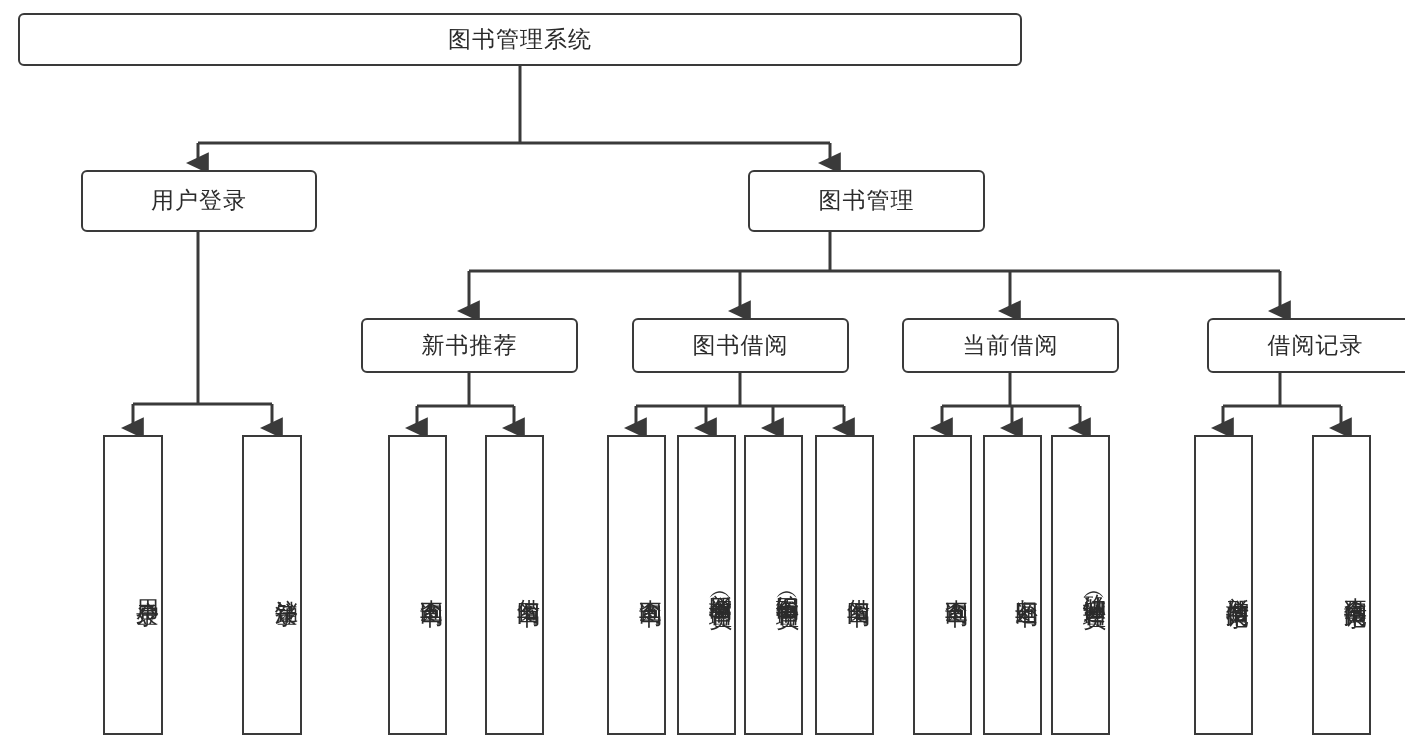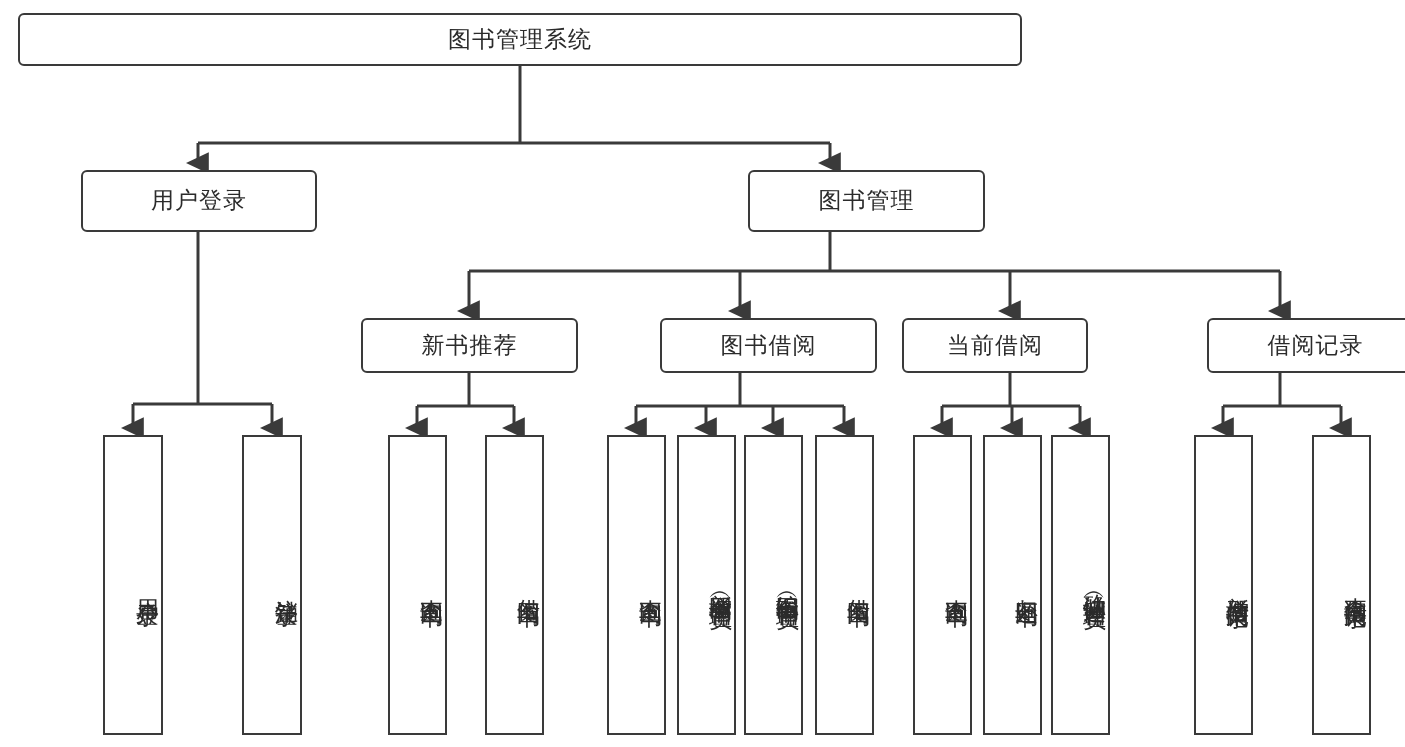--- a/index.html
+++ b/index.html
@@ -132,24 +132,24 @@
   <div class="node-box horiz" style="left:81px; top:170px; width:236px; height:62px;">
     <span>用户登录</span>
   </div>
   <div class="node-box horiz" style="left:711px; top:170px; width:237px; height:62px;margin-left:37px;">
     <span>图书管理</span>
   </div>
 
   <div class="node-box horiz" style="left:361px; top:318px; width:217px; height:55px;">
     <span>新书推荐</span>
   </div>
-  <div class="node-box horiz" style="left:632px; top:318px; width:217px; height:55px;margin-left:28px;">
+  <div class="node-box horiz" style="left:632px; top:318px; width:217px; height:55px;">
     <span>图书借阅</span>
   </div>
-  <div class="node-box horiz" style="left:902px; top:318px; width:186px; height:55px;">
+  <div class="node-box horiz" style="left:902px; top:318px; width:217px; height:55px;">
     <span>当前借阅</span>
   </div>
   <div class="node-box horiz" style="left:1207px; top:318px; width:217px; height:55px;">
     <span>借阅记录</span>
   </div>
 
   <div class="node-box vert" style="left:103px; top:435px; width:60px; height:300px;">
     <span class="vlabel">用户登录</span>
   </div>
   <div class="node-box vert" style="left:242px; top:435px; width:60px; height:300px;">

